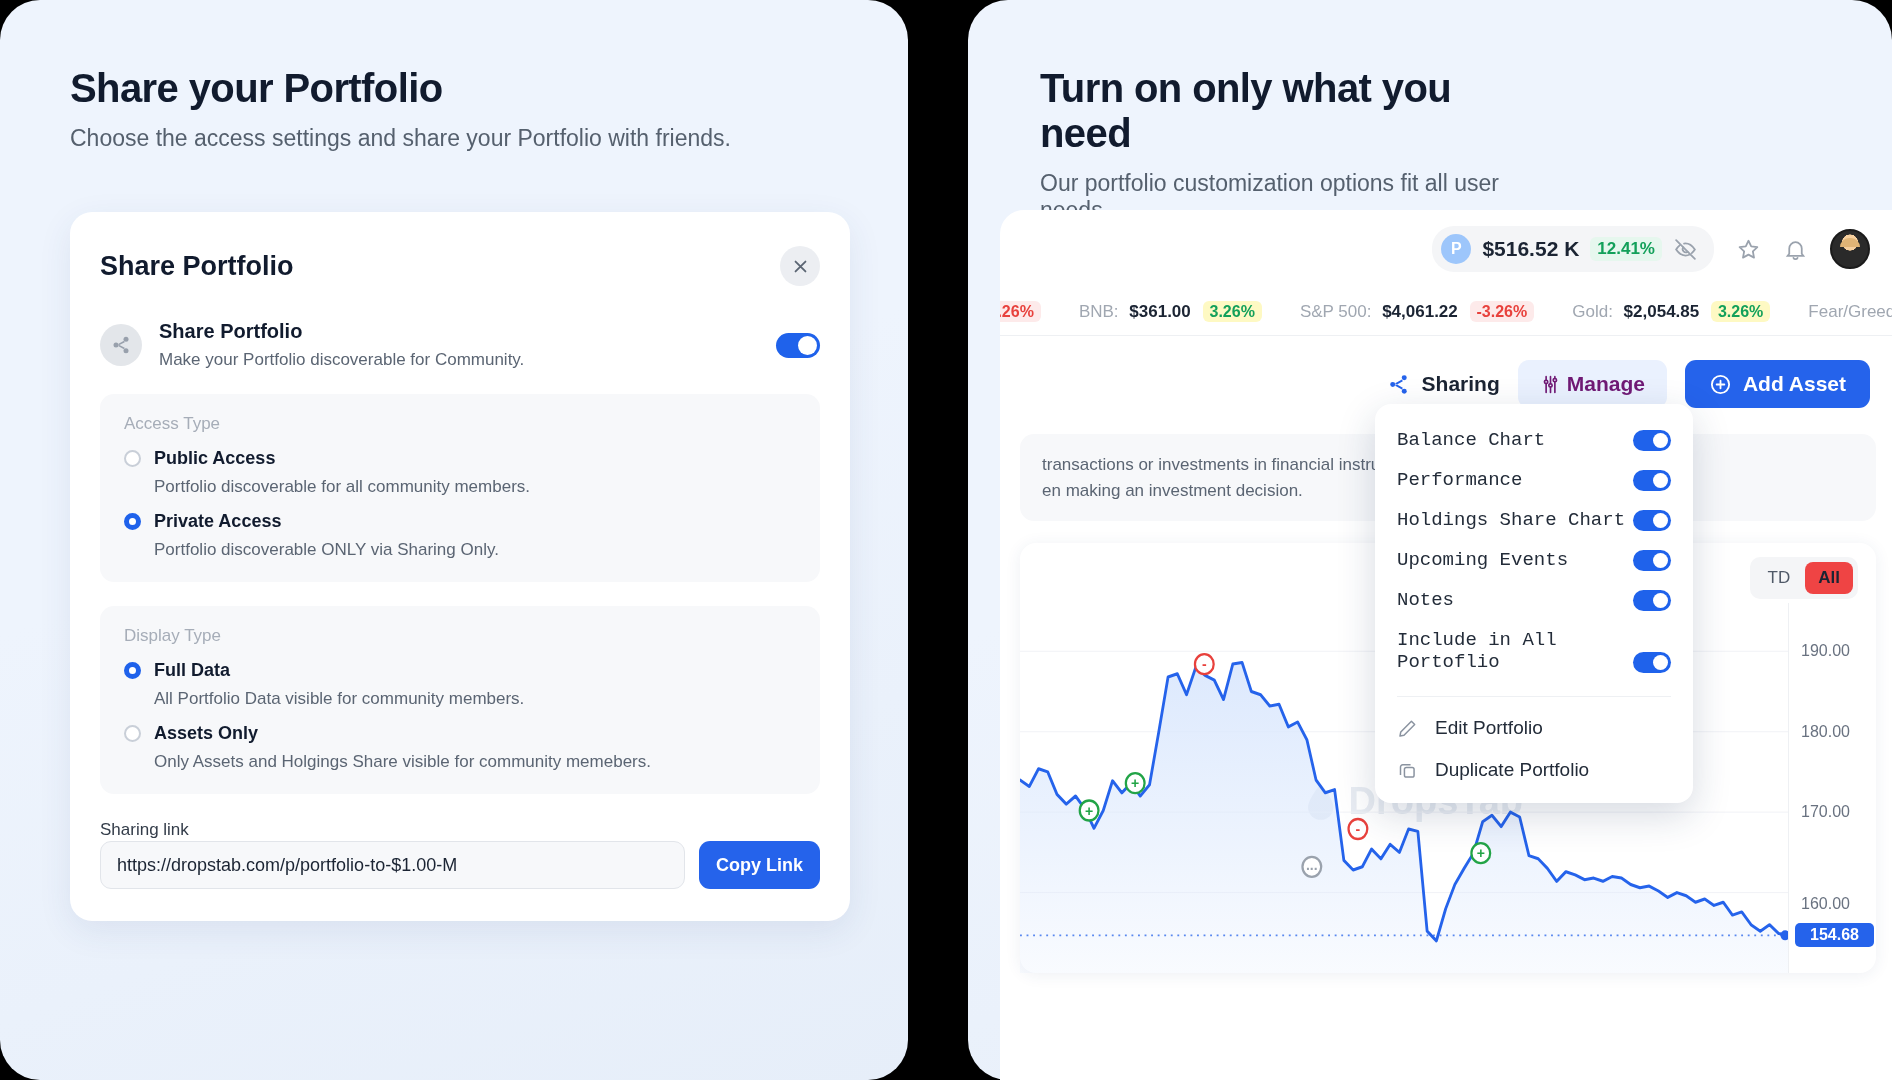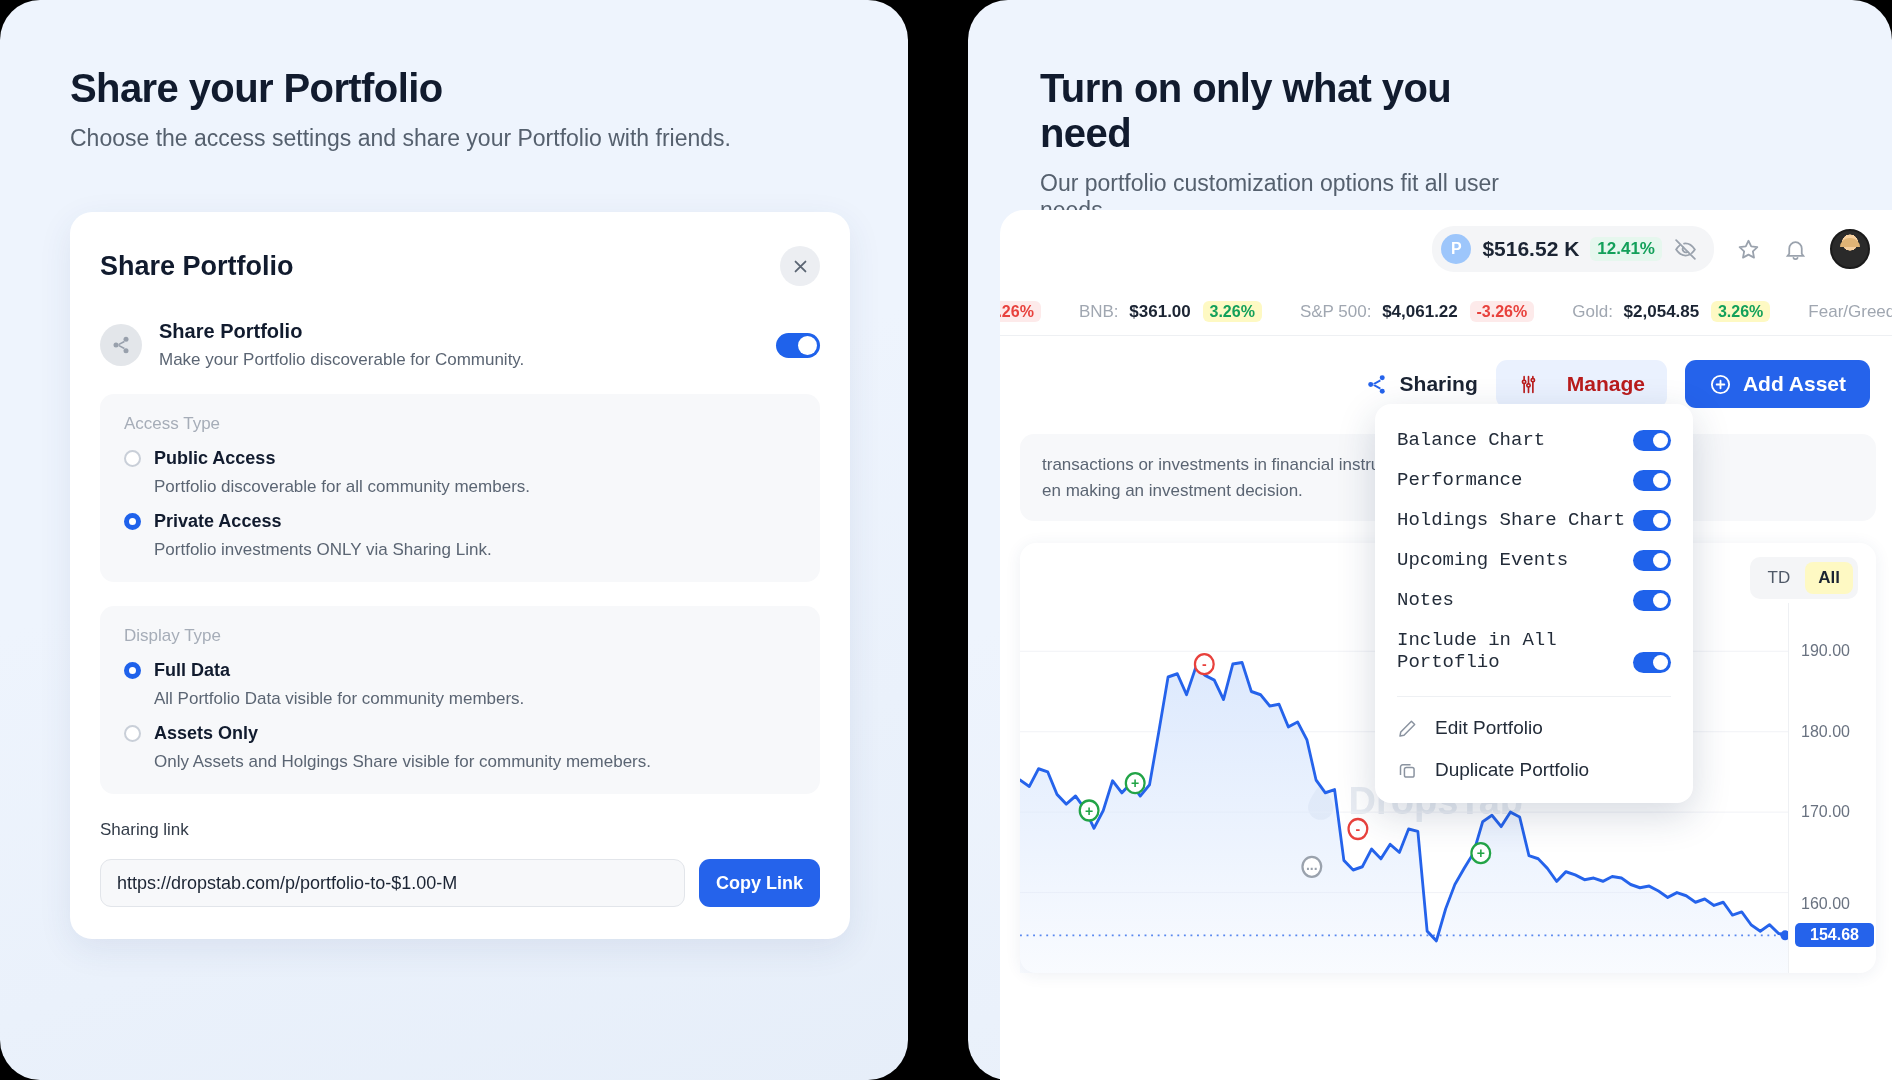--- a/index.html
+++ b/index.html
@@ -81,21 +81,21 @@
   .opt-head { display: flex; align-items: center; gap: 13px; }
   .radio {
     width: 17px; height: 17px; border-radius: 50%;
     border: 2px solid #c9cfd8; background: #fff; flex: 0 0 17px; cursor: pointer;
   }
   .radio.on { border: 5px solid #1f62eb; background: #fff; }
   .opt-label { font-size: 18px; font-weight: 700; color: #111b2e; }
   .opt-desc { font-size: 17px; color: #5b6573; margin: 8px 0 0 30px; }
 
   .link-label { font-size: 17px; color: #333c49; margin-top: 26px; }
-  .link-row { display: flex; gap: 14px; margin-top: 19px; }
+  .link-row { display: flex; gap: 14px; margin-top: 1px; }
   .link-input {
     flex: 1; height: 48px; border: 1px solid #e2e5ea; border-radius: 11px;
     background: #f7f8fa; padding: 0 16px; font-size: 18px; color: #1b2433;
     font-family: "Liberation Sans", sans-serif;
   }
   .copy-btn {
     background: #2563eb; color: #fff; border: none; border-radius: 11px;
     padding: 0 17px; height: 48px; font-size: 18px; font-weight: 700; cursor: pointer;
     font-family: "Liberation Sans", sans-serif; white-space: nowrap;
   }
@@ -153,22 +153,22 @@
   .actions {
     display: flex; align-items: center; justify-content: flex-end;
     gap: 18px; padding: 24px 50px 0 0;
   }
   .sharing-btn {
     display:flex; align-items:center; gap:12px; cursor:pointer;
     font-size: 21px; font-weight: 700; color: #1b2433;
   }
   .sharing-btn svg { width: 23px; height: 23px; color: #2563eb; }
   .manage-btn {
-    display:flex; align-items:center; gap:28px; cursor:pointer;
-    background:#eaf1fe; color:#b91c1c; border-radius: 11px;
+    display:flex; align-items:center; gap:6px; cursor:pointer;
+    background:#eaf1fe; color:#701a75; border-radius: 11px;
     padding: 12px 22px; font-size: 21px; font-weight: 700;
   }
   .manage-btn svg { width: 21px; height: 21px; }
   .add-btn {
     display:flex; align-items:center; gap:11px; cursor:pointer;
     background:#2563eb; color:#fff; border-radius: 11px;
     padding: 12px 24px; font-size: 21px; font-weight: 700;
   }
   .add-btn svg { width: 23px; height: 23px; }
 
@@ -185,21 +185,21 @@
     position: relative; height: 430px;
   }
   .range-tabs {
     position: absolute; right: 18px; top: 14px;
     display: flex; background: #f4f5f7; border-radius: 10px; padding: 5px;
     gap: 2px;
   }
   .range-tab {
     font-size: 17px; color: #505a68; padding: 6px 13px; border-radius: 8px; cursor: pointer;
   }
-  .range-tab.active { background:#fef9c3; color:#1b2433; font-weight:700; }
+  .range-tab.active { background:#ef4444; color:#1b2433; font-weight:700; }
 
   .plot { position: absolute; left: 0; right: 88px; top: 60px; bottom: 0; }
   .plot svg { width: 100%; height: 100%; display:block; }
   .yaxis {
     position: absolute; right: 0; top: 60px; bottom: 0; width: 88px;
     border-left: 1px solid #eef0f3;
   }
   .ytick {
     position: absolute; left: 12px; font-size: 16px; color: #697280;
     transform: translateY(-50%);
@@ -283,21 +283,21 @@
             <span class="opt-label">Public Access</span>
           </div>
           <div class="opt-desc">Portfolio discoverable for all community members.</div>
         </div>
 
         <div class="opt">
           <div class="opt-head">
             <span class="radio on"></span>
             <span class="opt-label">Private Access</span>
           </div>
-          <div class="opt-desc">Portfolio investments ONLY via Sharing Link.</div>
+          <div class="opt-desc">Portfolio discoverable ONLY via Sharing Only.</div>
         </div>
       </div>
 
       <div class="opt-group">
         <div class="opt-legend">Display Type</div>
 
         <div class="opt">
           <div class="opt-head">
             <span class="radio on"></span>
             <span class="opt-label">Full Data</span>

